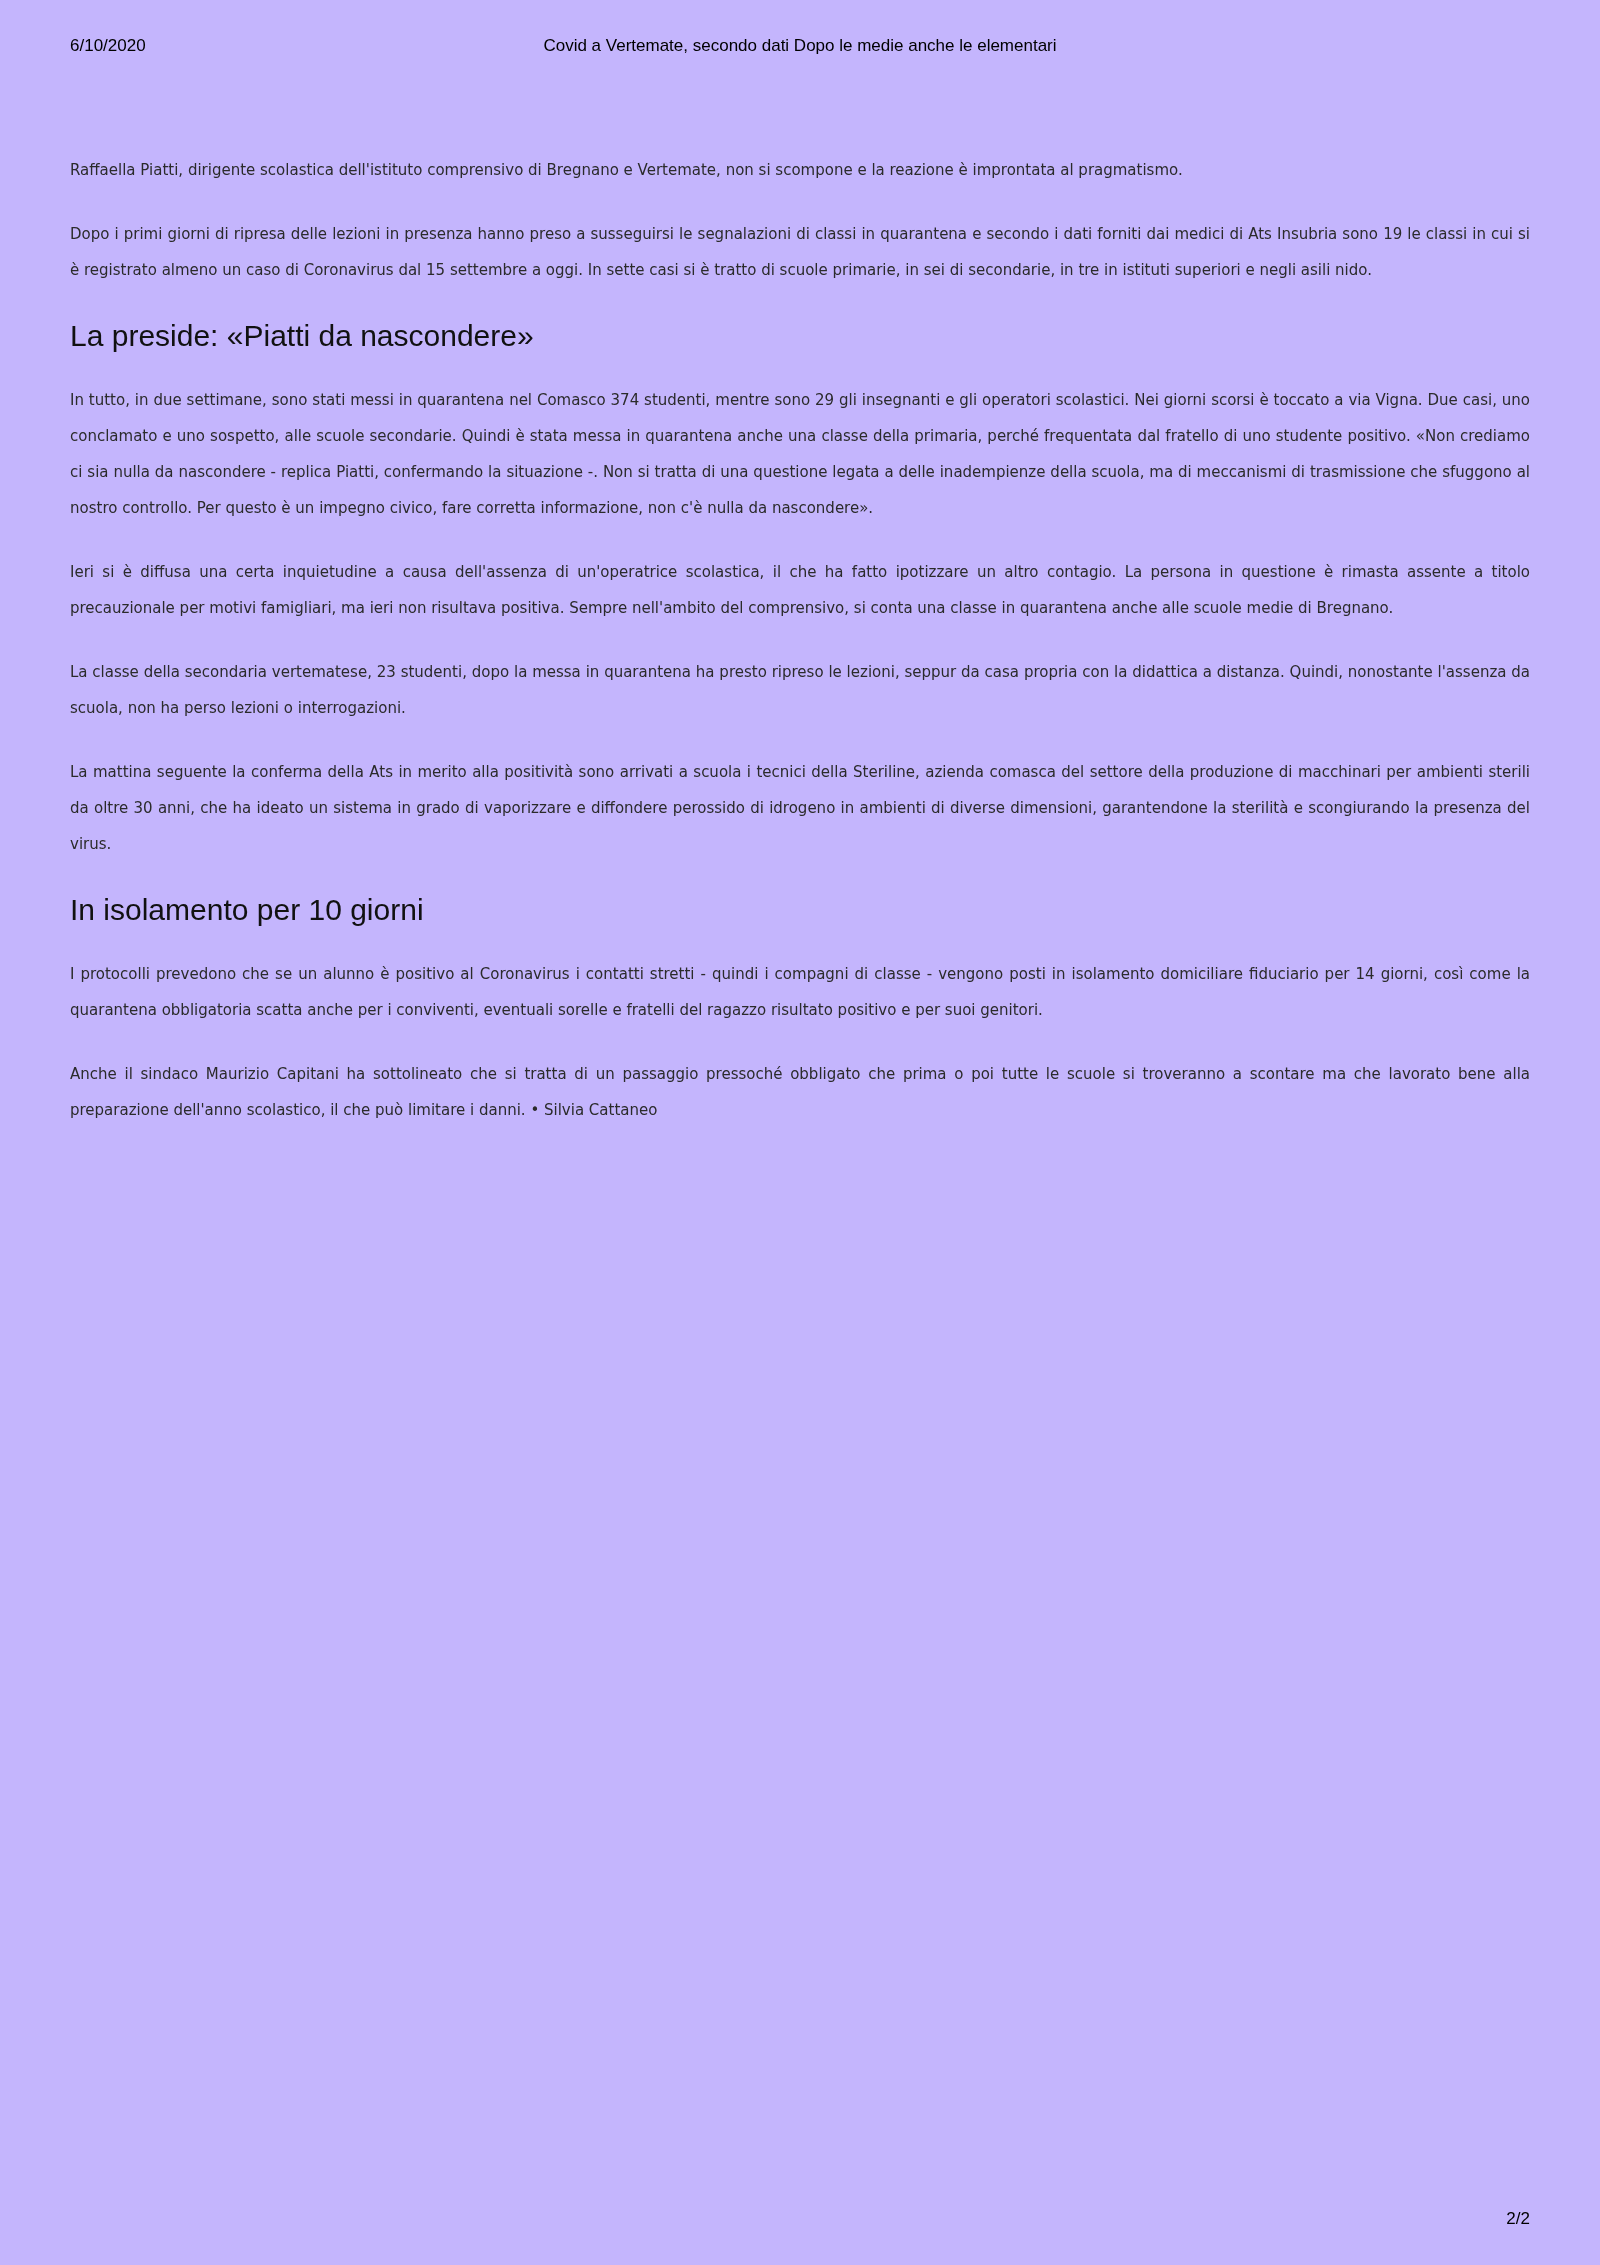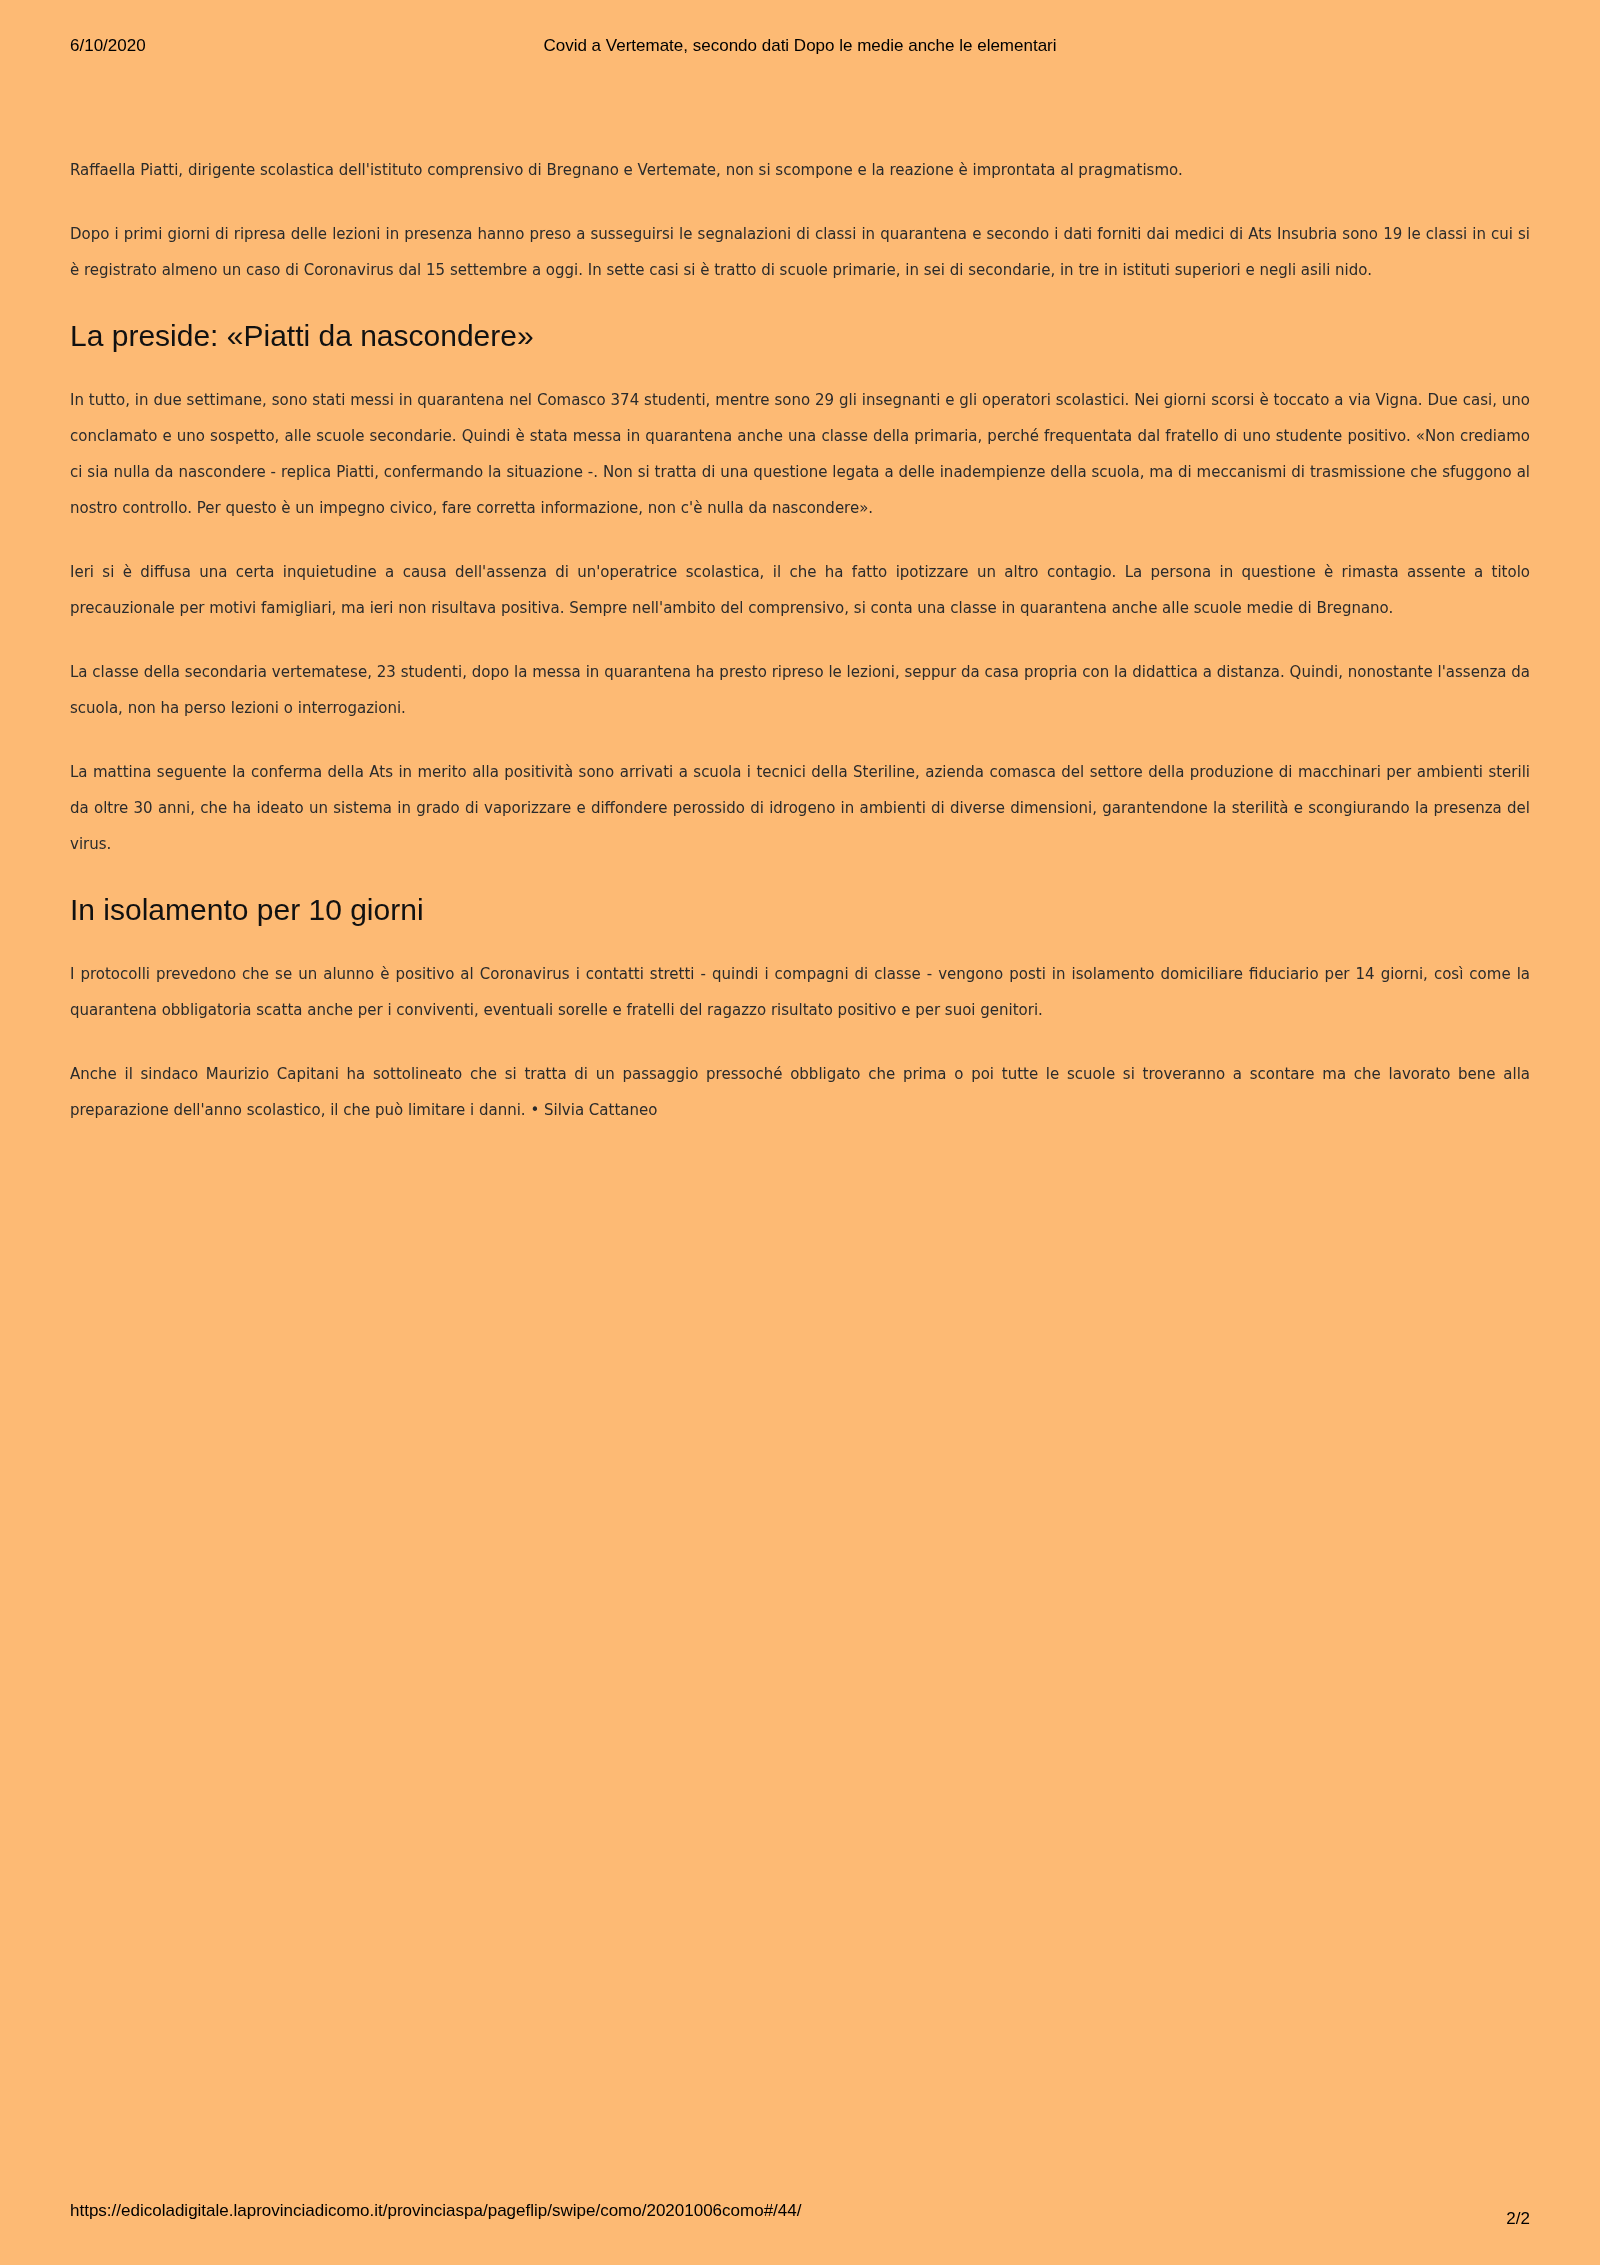--- a/index.html
+++ b/index.html
@@ -4,21 +4,21 @@
 <style>
   html, body {
     margin: 0;
     padding: 0;
     background: #ffffff;
   }
   .page {
     position: relative;
     width: 1600px;
     height: 2265px;
-    background: #fdba74;
+    background: #c4b5fd;
     overflow: hidden;
     font-family: "DejaVu Sans", sans-serif;
   }
   
   .page-header {
     position: absolute;
     top: 36px;
     left: 70px;
     right: 70px;
     height: 24px;
@@ -106,17 +106,16 @@
       <p>In tutto, in due settimane, sono stati messi in quarantena nel Comasco 374 studenti, mentre sono 29 gli insegnanti e gli operatori scolastici. Nei giorni scorsi è toccato a via Vigna. Due casi, uno conclamato e uno sospetto, alle scuole secondarie. Quindi è stata messa in quarantena anche una classe della primaria, perché frequentata dal fratello di uno studente positivo. «Non crediamo ci sia nulla da nascondere - replica Piatti, confermando la situazione -. Non si tratta di una questione legata a delle inadempienze della scuola, ma di meccanismi di trasmissione che sfuggono al nostro controllo. Per questo è un impegno civico, fare corretta informazione, non c'è nulla da nascondere».</p>
       <p>Ieri si è diffusa una certa inquietudine a causa dell'assenza di un'operatrice scolastica, il che ha fatto ipotizzare un altro contagio. La persona in questione è rimasta assente a titolo precauzionale per motivi famigliari, ma ieri non risultava positiva. Sempre nell'ambito del comprensivo, si conta una classe in quarantena anche alle scuole medie di Bregnano.</p>
       <p>La classe della secondaria vertematese, 23 studenti, dopo la messa in quarantena ha presto ripreso le lezioni, seppur da casa propria con la didattica a distanza. Quindi, nonostante l'assenza da scuola, non ha perso lezioni o interrogazioni.</p>
       <p>La mattina seguente la conferma della Ats in merito alla positività sono arrivati a scuola i tecnici della Steriline, azienda comasca del settore della produzione di macchinari per ambienti sterili da oltre 30 anni, che ha ideato un sistema in grado di vaporizzare e diffondere perossido di idrogeno in ambienti di diverse dimensioni, garantendone la sterilità e scongiurando la presenza del virus.</p>
       <h2>In isolamento per 10 giorni</h2>
       <p>I protocolli prevedono che se un alunno è positivo al Coronavirus i contatti stretti - quindi i compagni di classe - vengono posti in isolamento domiciliare fiduciario per 14 giorni, così come la quarantena obbligatoria scatta anche per i conviventi, eventuali sorelle e fratelli del ragazzo risultato positivo e per suoi genitori.</p>
       <p>Anche il sindaco Maurizio Capitani ha sottolineato che si tratta di un passaggio pressoché obbligato che prima o poi tutte le scuole si troveranno a scontare ma che lavorato bene alla preparazione dell'anno scolastico, il che può limitare i danni. • Silvia Cattaneo</p>
     </div>
 
   <div class="page-footer">
-    <span class="footer-url">https://edicoladigitale.laprovinciadicomo.it/provinciaspa/pageflip/swipe/como/20201006como#/44/</span>
     <span class="footer-page">2/2</span>
   </div>
 
 </div>
 
 </body></html>

